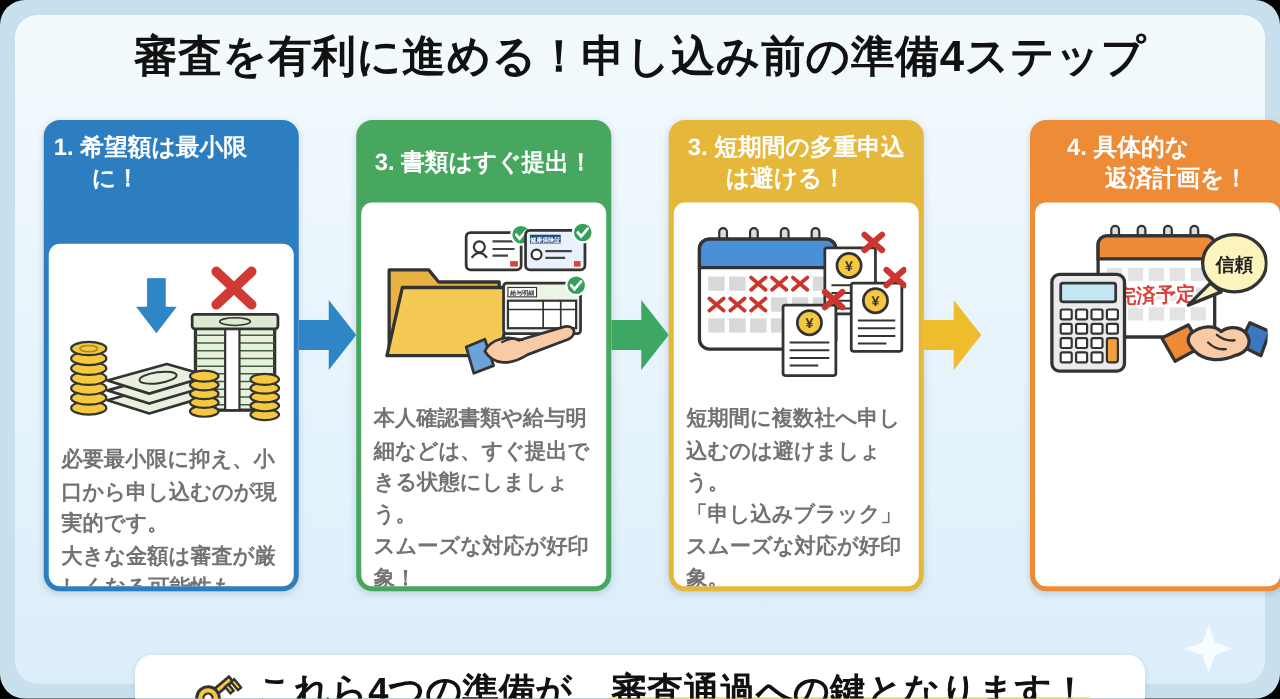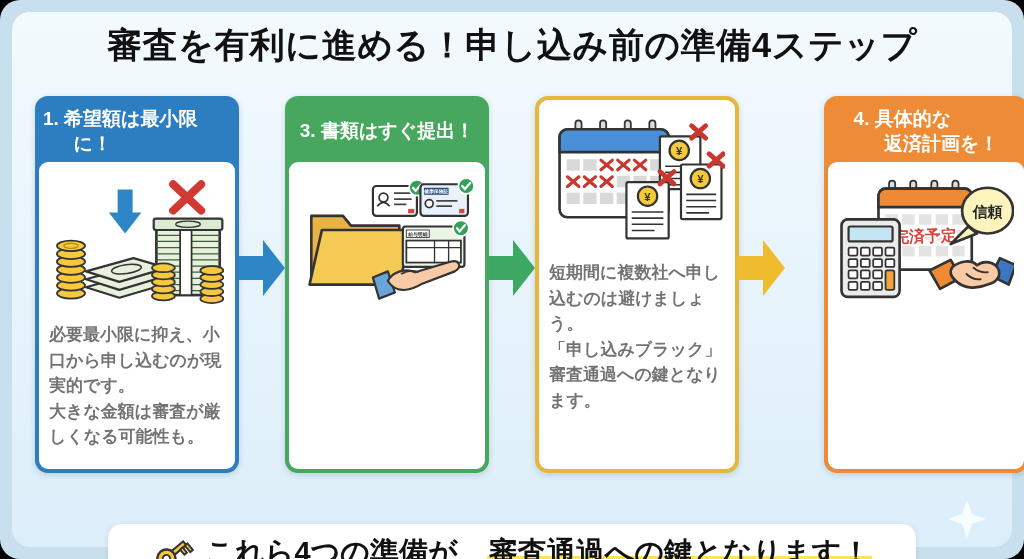--- a/index.html
+++ b/index.html
@@ -38,21 +38,21 @@
   svg text{font-family:"Liberation Sans","DejaVu Sans",sans-serif;}
 </style>
 </head>
 <body>
 
 <div class="frame">
   <div class="panel"></div>
 
   <div class="title">審査を有利に進める！申し込み前の準備4ステップ</div>
 
-  <div class="step-card c1" style="background: rgb(45, 126, 192);">
+  <div class="step-card c1" style="background: rgb(45, 126, 192); gap: 33px;">
     <div class="step-heading-wrap">
       <div class="step-heading">1. 希望額は最小限に！</div>
     </div>
     <div class="step-body">
       <div class="illo">
         <svg width="192" height="140" viewBox="0 0 200 145">
           <g>
             <rect x="78" y="14" width="17" height="27" fill="#2e86c6"></rect>
             <polygon points="68,40 105,40 86.5,64" fill="#2e86c6"></polygon>
           </g>
@@ -146,24 +146,30 @@
               <path d="M179.5,58 l3,3.5 l6,-7" stroke="#fff" stroke-width="2.5" fill="none" stroke-linecap="round"></path>
             </g>
           </g>
           <g>
             <polygon points="84,114 101,107 109,131 91,138" fill="#6aa3d8" stroke="#333" stroke-width="2.5" stroke-linejoin="round"></polygon>
             <path d="M101,118 C106,107 122,103 132,108 L172,96 C182,93 186,102 177,107 L140,121 C124,131 109,131 101,118 Z" fill="#f8cba6" stroke="#333" stroke-width="2.5" stroke-linejoin="round"></path>
             <path d="M116,110 q10,-6 20,-2" stroke="#333" stroke-width="2" fill="none"></path>
           </g>
         </svg>
       </div>
+      <div class="step-text">本人確認書類や給与明細などは、すぐ提出できる状態にしましょう。
+スムーズな対応が好印象！</div>
     </div>
   </div>
 
   <div class="step-card c3" style="background: rgb(229, 184, 59);">
+    <div class="step-heading-wrap">
+      <div class="step-heading">3. 短期間の多重申込
+は避ける！</div>
+    </div>
     <div class="step-body">
       <div class="illo">
         <svg width="192" height="140" viewBox="0 0 200 145">
           <g>
             <rect x="30" y="6" width="7" height="18" rx="3.5" fill="#ddd" stroke="#333" stroke-width="2"></rect>
             <rect x="58" y="6" width="7" height="18" rx="3.5" fill="#ddd" stroke="#333" stroke-width="2"></rect>
             <rect x="86" y="6" width="7" height="18" rx="3.5" fill="#ddd" stroke="#333" stroke-width="2"></rect>
             <rect x="114" y="6" width="7" height="18" rx="3.5" fill="#ddd" stroke="#333" stroke-width="2"></rect>
             <rect x="12" y="16" width="124" height="100" rx="9" fill="#fff" stroke="#333" stroke-width="3"></rect>
             <path d="M12,42 v-17 a9,9 0 0 1 9,-9 h106 a9,9 0 0 1 9,9 v17 z" fill="#4a90d9" stroke="#333" stroke-width="3"></path>
@@ -206,21 +212,21 @@
           <g>
             <rect x="88" y="76" width="48" height="64" rx="2" fill="#fff" stroke="#333" stroke-width="2.5"></rect>
             <circle cx="112" cy="92" r="11" fill="#f6c83f" stroke="#333" stroke-width="2.5"></circle>
             <text x="112" y="97" font-size="13" font-weight="bold" fill="#333" text-anchor="middle">¥</text>
             <path d="M94,110 h36 M94,117 h36 M94,124 h36 M94,131 h26" stroke="#333" stroke-width="1.8"></path>
             <path d="M126,64 l16,14 M142,64 l-16,14" stroke="#c9372f" stroke-width="5.5" stroke-linecap="round" fill="none"></path>
           </g>
         </svg>
       </div>
       <div class="step-text">短期間に複数社へ申し込むのは避けましょう。
-「申し込みブラック」審査通過への鍵となります。</div>
+「申し込みブラック」スムーズな対応が好印象。</div>
     </div>
   </div>
 
   <div class="step-card c4" style="background: rgb(237, 139, 54);">
     <div class="step-heading-wrap">
       <div class="step-heading">4. 具体的な
 返済計画を！</div>
     </div>
     <div class="step-body">
       <div class="illo">

